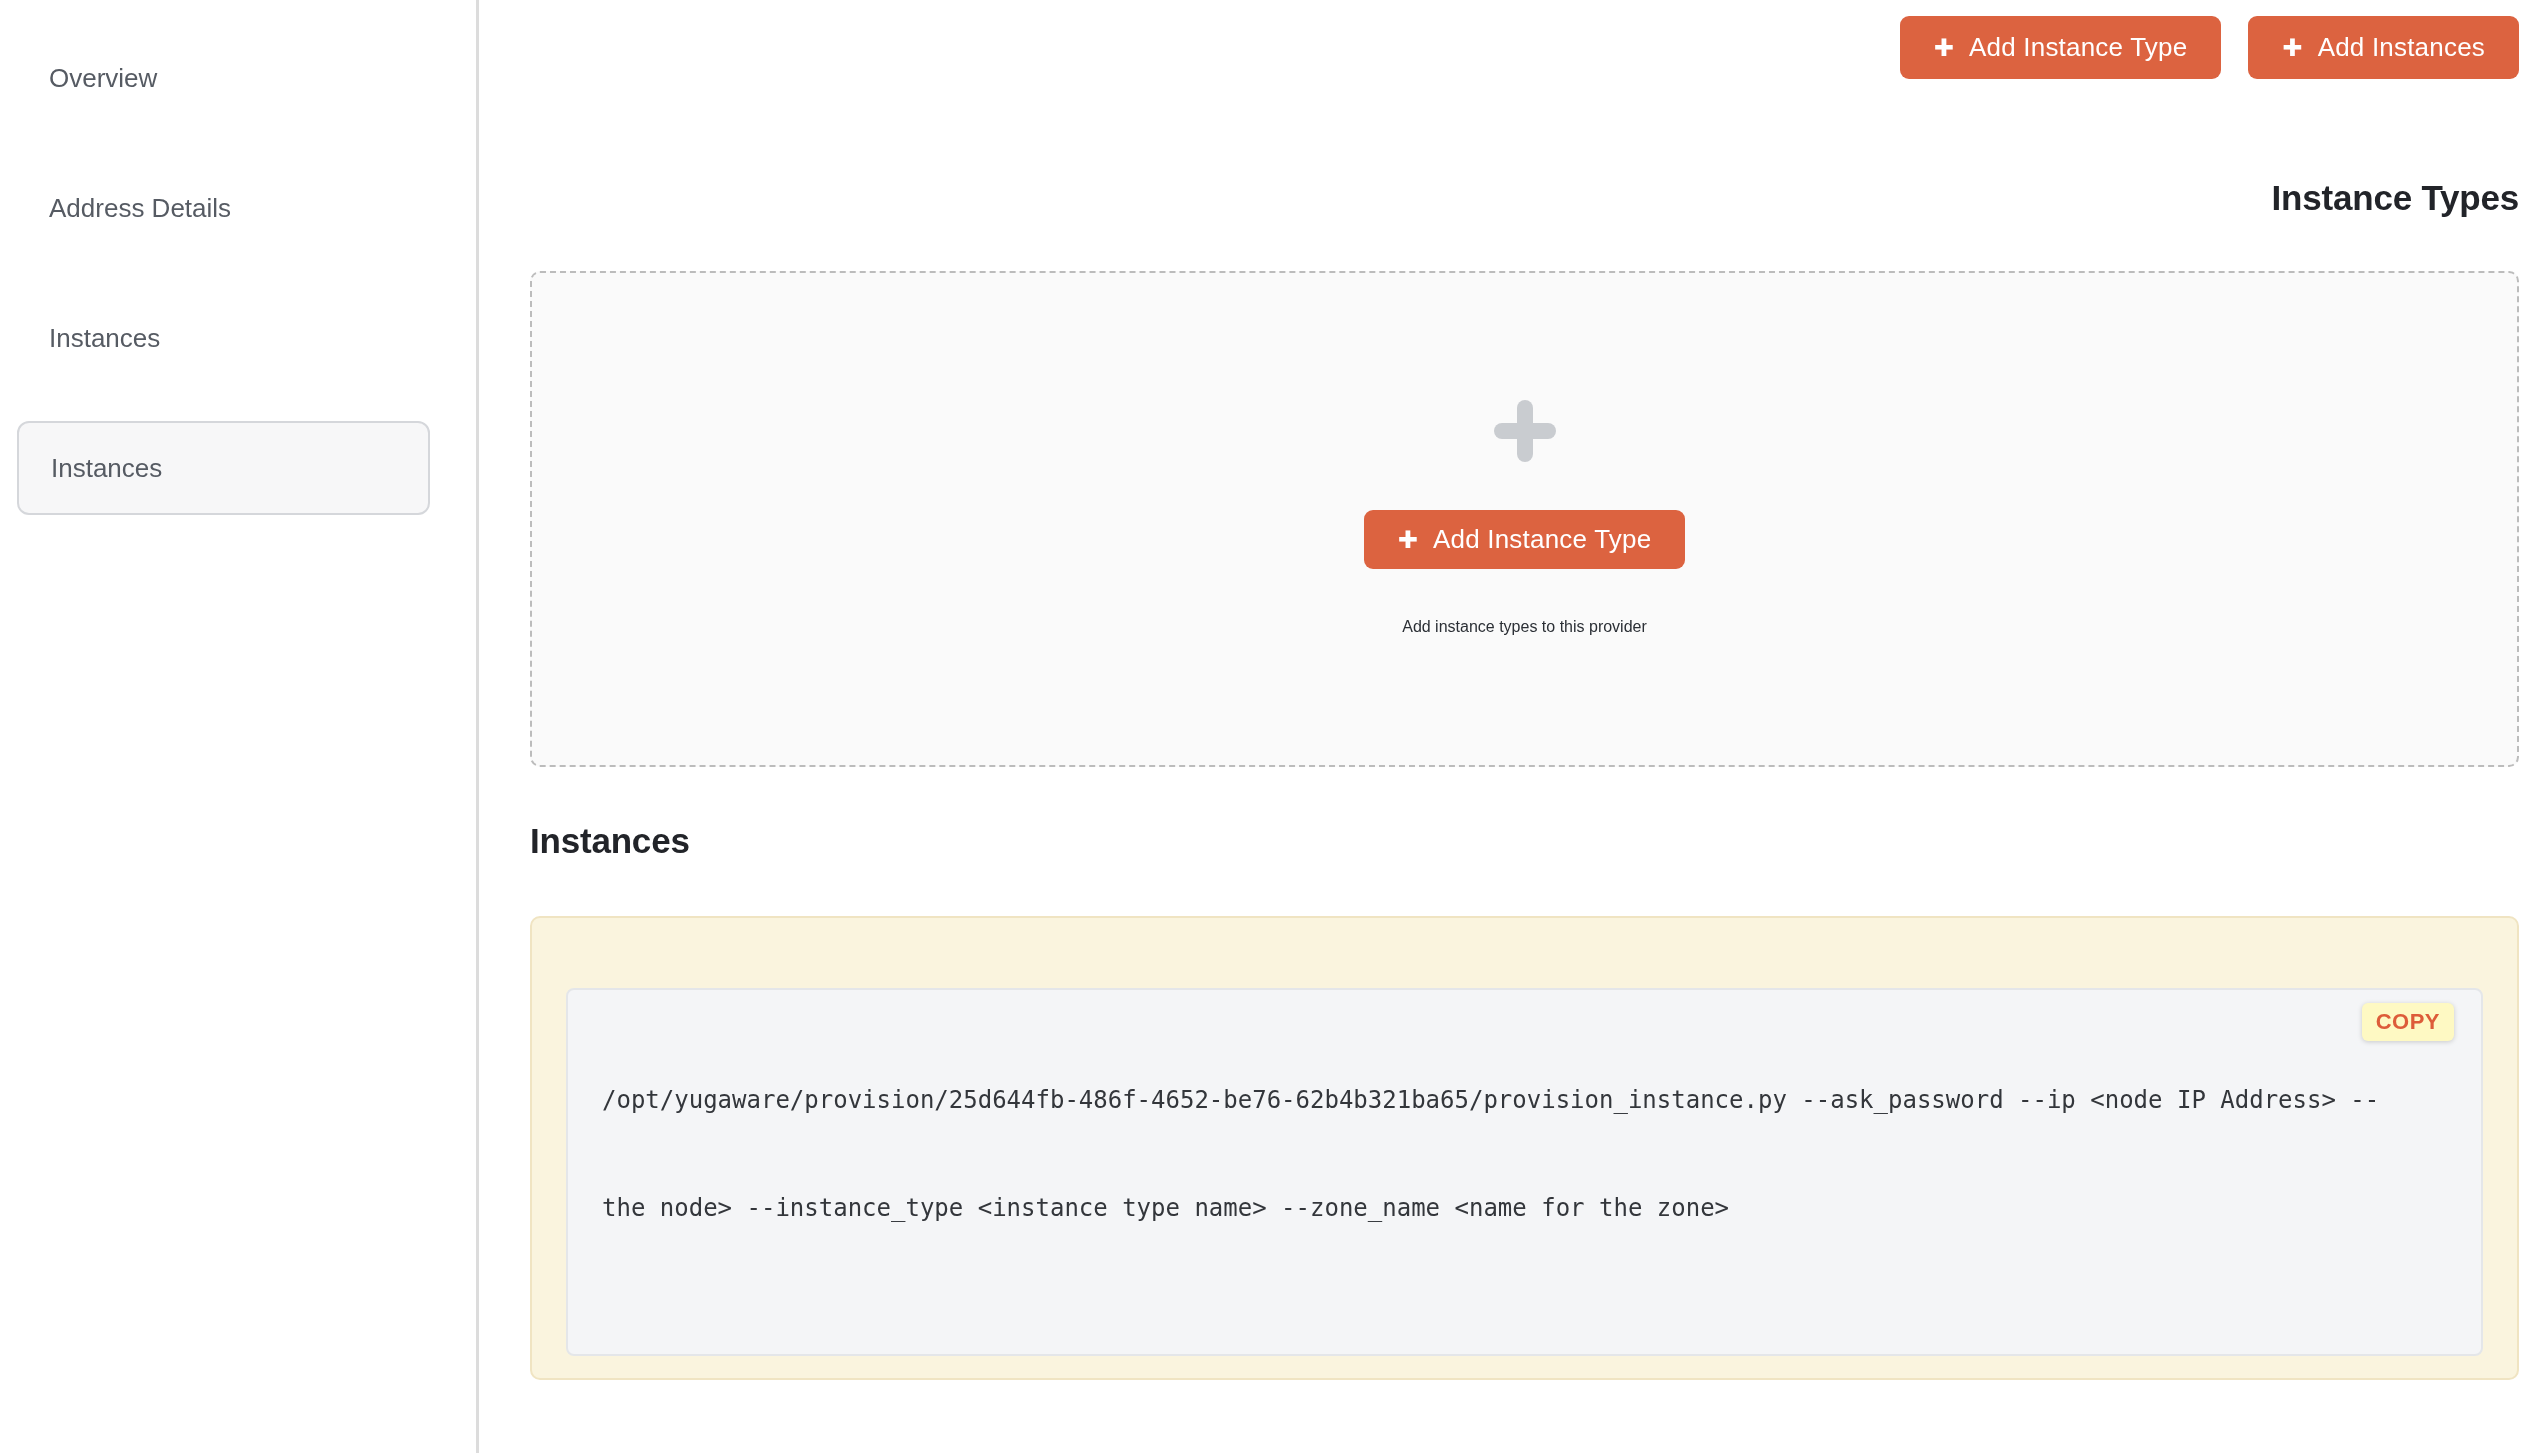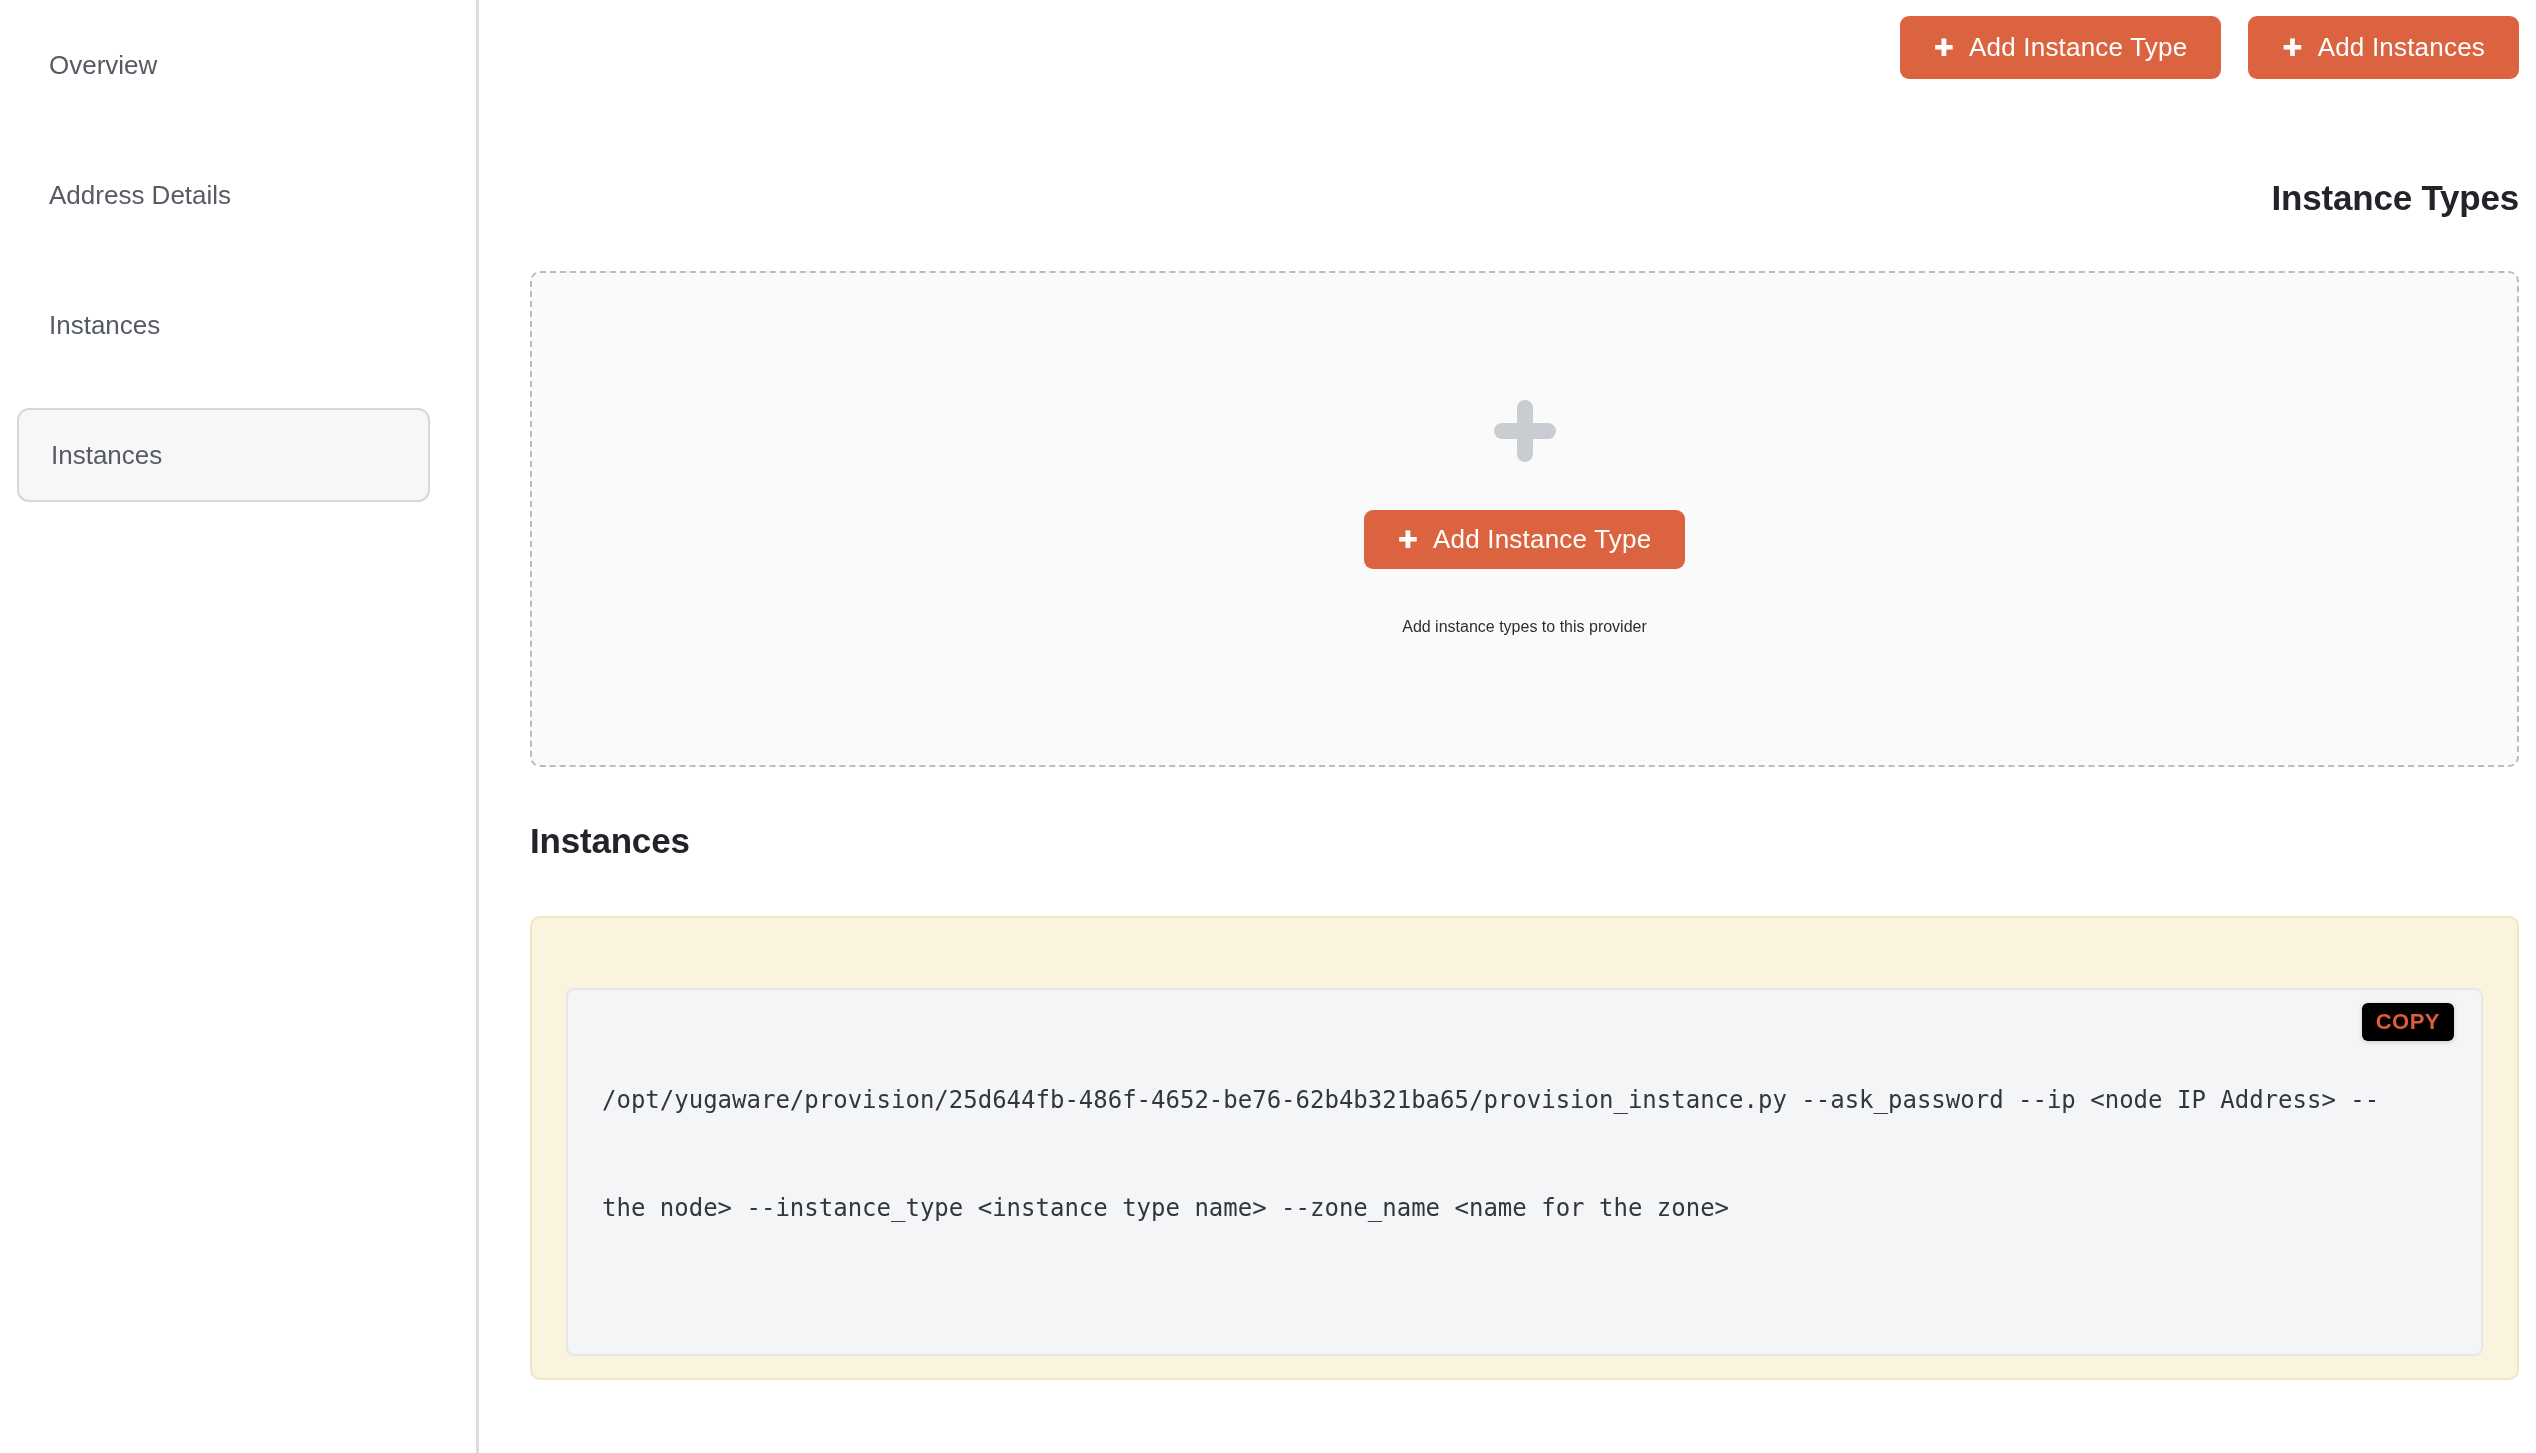--- a/index.html
+++ b/index.html
@@ -12,21 +12,21 @@
   }
   .app { display: flex; width: 2536px; height: 1454px; }
 
   
   .sidebar {
     width: 479px;
     min-width: 479px;
     height: 100%;
     background: #ffffff;
     border-right: 3px solid #dcdcdc;
-    padding-top: 18px;
+    padding-top: 31px;
   }
   .nav-item {
     height: 94px;
     display: flex;
     align-items: center;
     padding-left: 49px;
     margin-bottom: 36px;
     font-size: 26px;
     color: #565b63;
     cursor: pointer;
@@ -143,21 +143,21 @@
     font-size: 24px;
     line-height: 36px;
     color: #33363b;
     white-space: pre;
   }
   .code-line { white-space: pre; }
   .copy-btn {
     position: absolute;
     top: 13px;
     right: 27px;
-    background: #000000;
+    background: #fef9c3;
     color: #dd5c39;
     font-family: "Liberation Sans", "DejaVu Sans", sans-serif;
     font-size: 22px;
     font-weight: bold;
     letter-spacing: 0.5px;
     border: none;
     border-radius: 6px;
     padding: 6px 14px;
     cursor: pointer;
     box-shadow: 0 1px 5px rgba(0,0,0,0.18);

